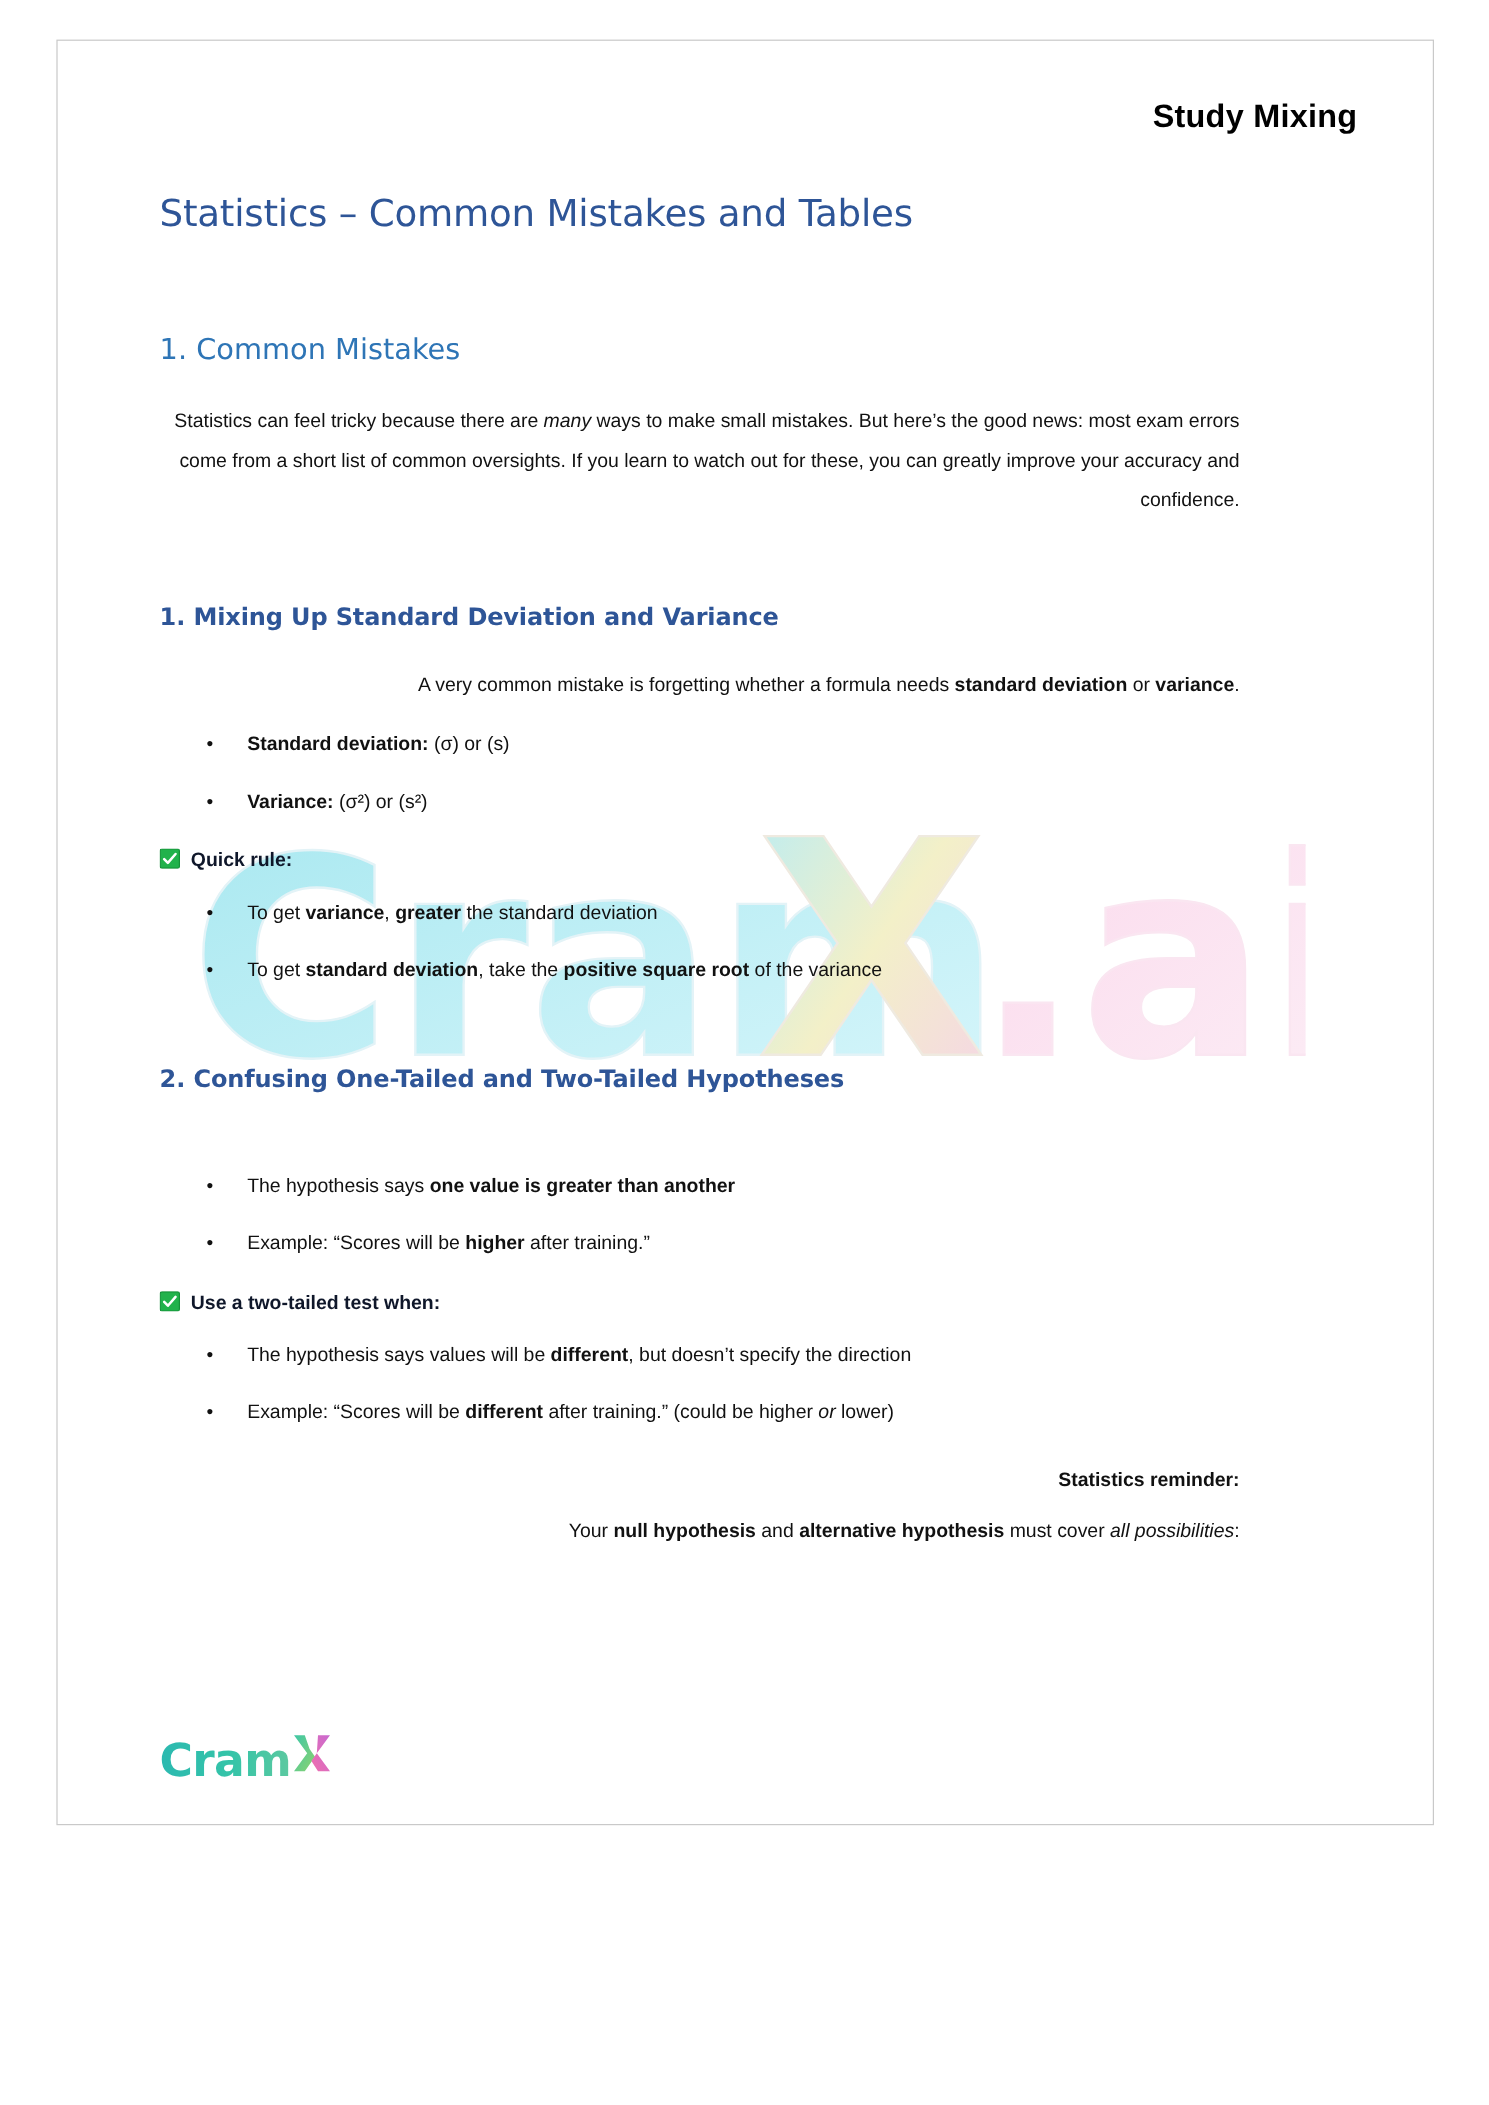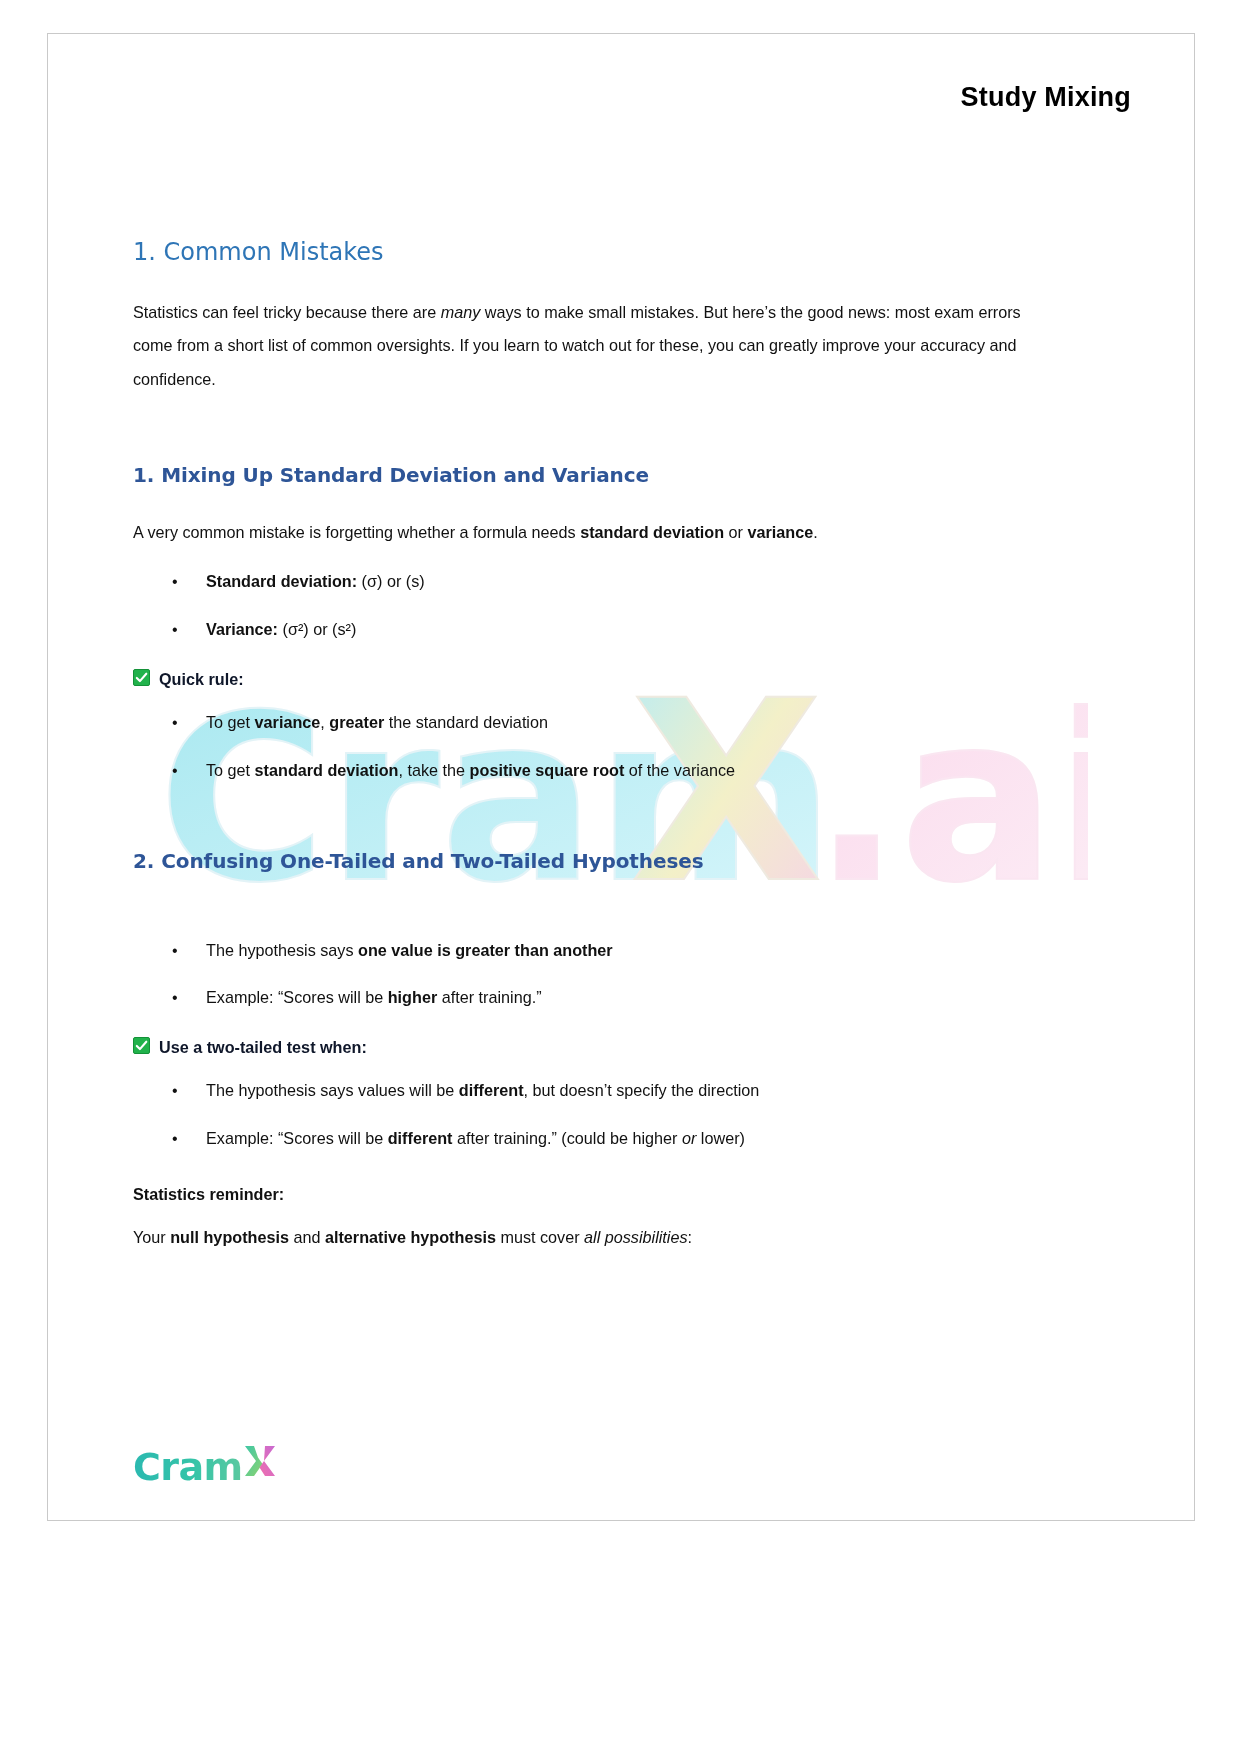--- a/index.html
+++ b/index.html
@@ -86,21 +86,21 @@
     line-height: 1.3;
     letter-spacing: -0.1px;
   }
 
   p.body-text {
     font-family: "Liberation Sans", sans-serif;
     font-size: 16.2px;
     color: #111111;
     line-height: 2.05;
     margin: 0;
-    text-align: left;
+    text-align: right;
   }
 
   .spacer-xl { height: 66px; }
   .spacer-md { height: 28px; }
   .spacer-sm { height: 16px; }
   .spacer-xs { height: 10px; }
 
   ul.bullets {
     list-style: none;
     margin: 0;
@@ -203,20 +203,21 @@
       <text x="655" y="200" font-family="DejaVu Sans, sans-serif" font-weight="bold" font-size="230" fill="url(#wmAI)" stroke="#fae6f1" stroke-width="2">.ai</text>
     </svg>
   </div>
 
   <div class="doc-header">
     <div class="header-title">Study Mixing</div>
   </div>
 
   <div class="content">
 
+    <h1 class="doc-title">Statistics – Common Mistakes and Tables</h1>
 
     <h2 class="section-heading">1. Common Mistakes</h2>
 
     <div class="spacer-md"></div>
 
     <p class="body-text"><span>Statistics can feel tricky because there are </span><em>many</em><span> ways to make small mistakes. But here’s the good news: most exam errors come from a short list of common oversights. If you learn to watch out for these, you can greatly improve your accuracy and confidence.</span></p>
 
     <div class="spacer-xl"></div>
 
     <h3 class="sub-heading">1. Mixing Up Standard Deviation and Variance</h3>

